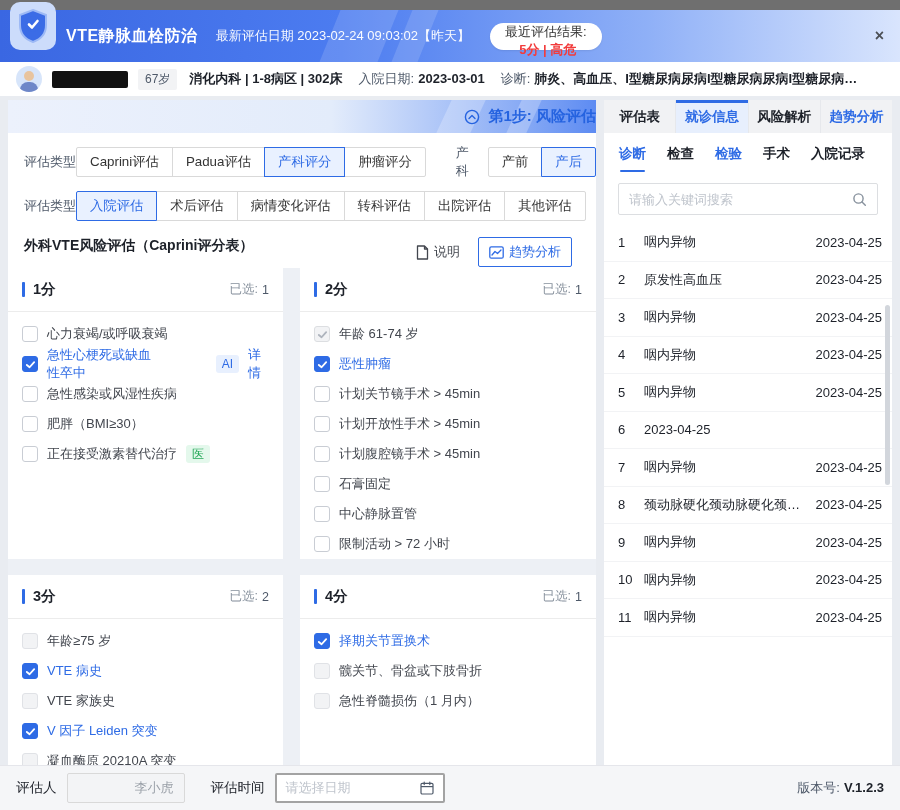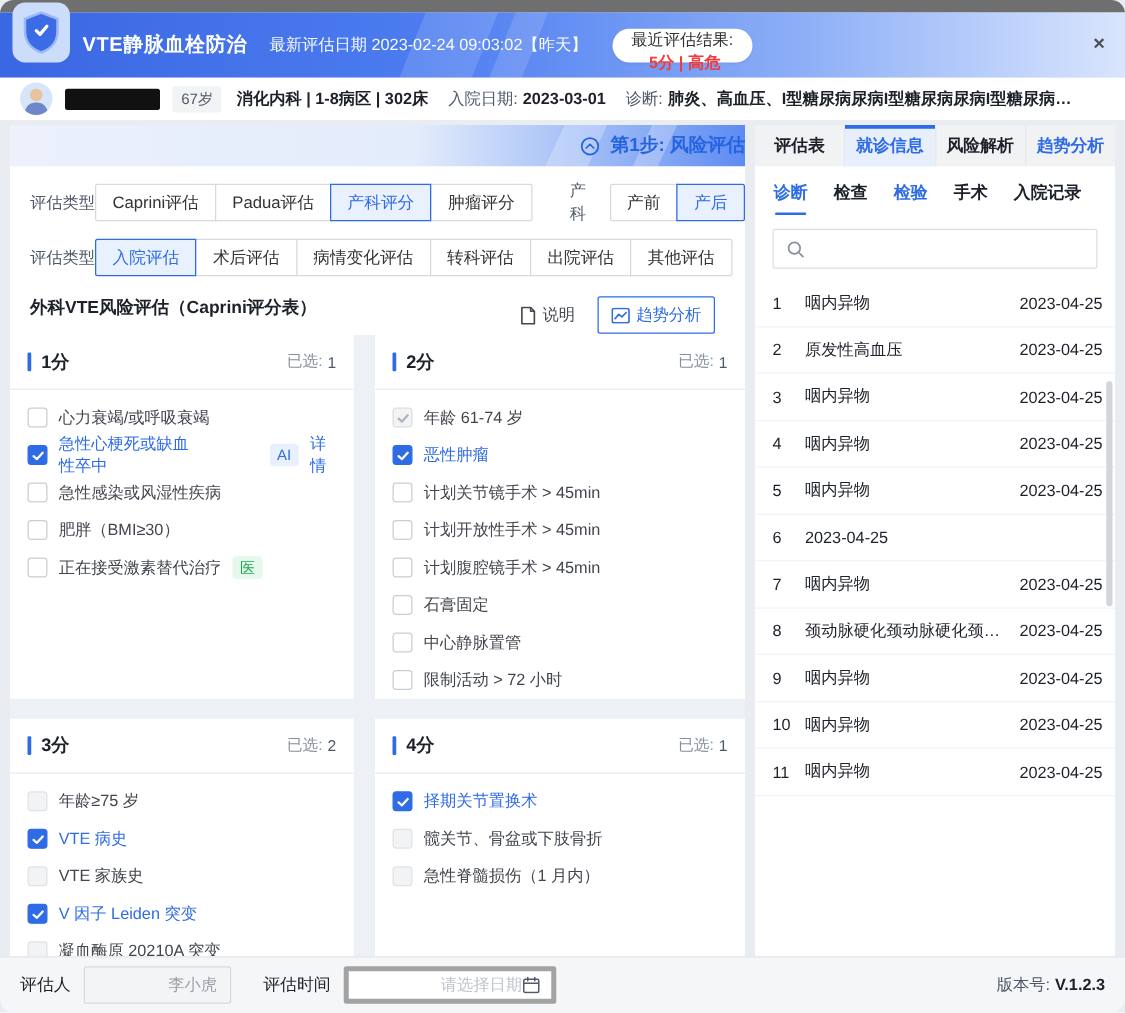--- a/index.html
+++ b/index.html
@@ -1,18 +1,18 @@
 <!DOCTYPE html>
 <html><head>
 <meta charset="utf-8">
 <style>
   * { margin:0; padding:0; box-sizing:border-box; }
   html,body { width:900px; height:810px; }
   body { font-family:"Liberation Sans","DejaVu Sans",sans-serif; background:#e9ecf1; overflow:hidden; }
-  #app { position:relative; width:900px; height:810px; background:#e9ecf1; overflow:hidden;border-radius:11px; }
+  #app { position:relative; width:900px; height:810px; background:#e9ecf1; overflow:hidden; }
 
   
   .os-strip { position:absolute; top:0; left:0; width:900px; height:10px; background:#6f6f6f; z-index:5; }
 
   
   .header { position:absolute; top:10px; left:0; width:900px; height:52px;
     background:linear-gradient(90deg,#3a67e2 0%,#4c7cf0 38%,#8fb0f7 72%,#d9e5fd 100%);
     display:flex; align-items:center; padding-left:66px; z-index:6; overflow:hidden; }
   .header .stripe { position:absolute; top:-10px; bottom:-10px; background:rgba(255,255,255,.14); transform:skewX(-22deg); }
   .shield-wrap { position:absolute; top:2px; left:10px; width:46px; height:48px; background:#ccdcfb;
@@ -125,22 +125,22 @@
   .diag-date { color:#1d2129; white-space:nowrap; }
   .r-scrollbar { position:absolute; right:2px; top:205px; width:5px; height:180px; background:#d2d6dc; border-radius:3px; }
 
   
   .footer { position:absolute; left:0; bottom:0; width:900px; height:45px; background:#f5f6f8;
     border-top:1px solid #e5e6eb; display:flex; align-items:center; padding:0 16px; font-size:13.5px; color:#1d2129; }
   .f-input { width:118px; height:30px; border:1px solid #d9d9d9; border-radius:2px; background:#f3f4f6;
     color:#9aa0a8; font-size:13px; padding:0 10px; margin-left:10px;
     font-family:"Liberation Sans","DejaVu Sans",sans-serif;text-align:right; }
   .time-label { margin-left:26px; }
-  .date-field { width:170px; height:30px; border:4px solid #a3a3a3; border-radius:2px; background:#fff;
-    display:flex; align-items:center; padding:0 9px; margin-left:10px; cursor:pointer;text-align:right; }
+  .date-field { width:170px; height:30px; border:2px solid #a3a3a3; border-radius:2px; background:#fff;
+    display:flex; align-items:center; padding:0 9px; margin-left:10px; cursor:pointer; }
   .date-placeholder { flex:1; color:#bfc4cc; font-size:13px; }
   .version { margin-left:auto; color:#4e5969; font-size:13px; }
   .version b { color:#1d2129; margin-left:4px; }
 </style>
 </head>
 <body>
 
 <div id="app">
 
   <div class="os-strip"></div>
@@ -406,20 +406,21 @@
         <div class="tab accent">趋势分析</div>
       </div>
     <div class="subtabs" id="r-subtabs">
         <div class="subtab active">诊断</div>
         <div class="subtab">检查</div>
         <div class="subtab accent">检验</div>
         <div class="subtab">手术</div>
         <div class="subtab">入院记录</div>
       </div>
     <div class="search-box">
+      <input type="text" placeholder="请输入关键词搜索" style="">
       <svg width="15" height="15" viewBox="0 0 15 15">
         <circle cx="6.5" cy="6.5" r="4.6" fill="none" stroke="#86909c" stroke-width="1.4"></circle>
         <line x1="10" y1="10" x2="13.3" y2="13.3" stroke="#86909c" stroke-width="1.4" stroke-linecap="round"></line>
       </svg>
     </div>
     <div class="diag-list" id="diag-list">
         <div class="diag-row">
           <span class="diag-idx">1</span>
           <span class="diag-name">咽内异物</span>
           <span class="diag-date">2023-04-25</span>

